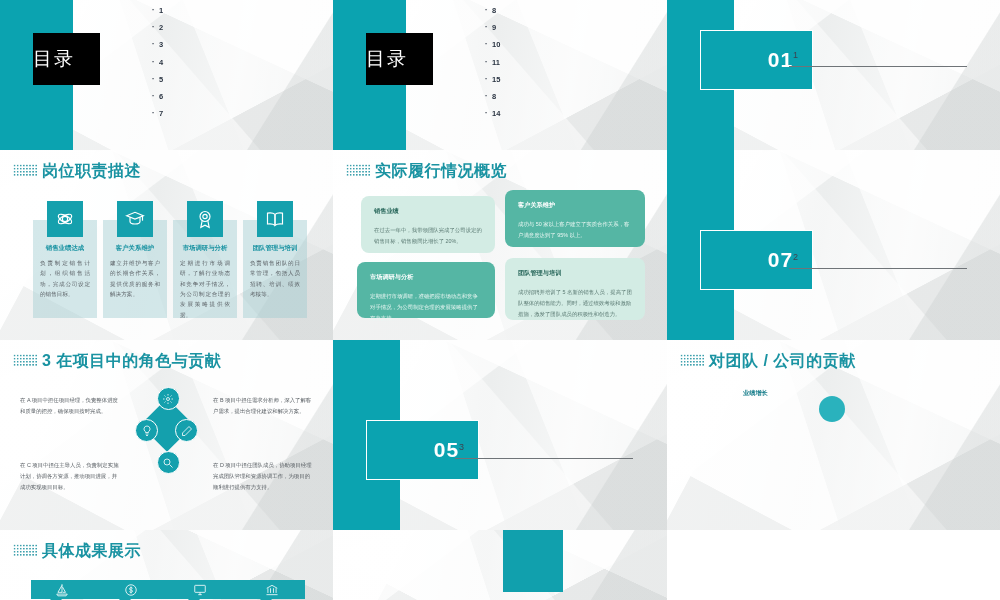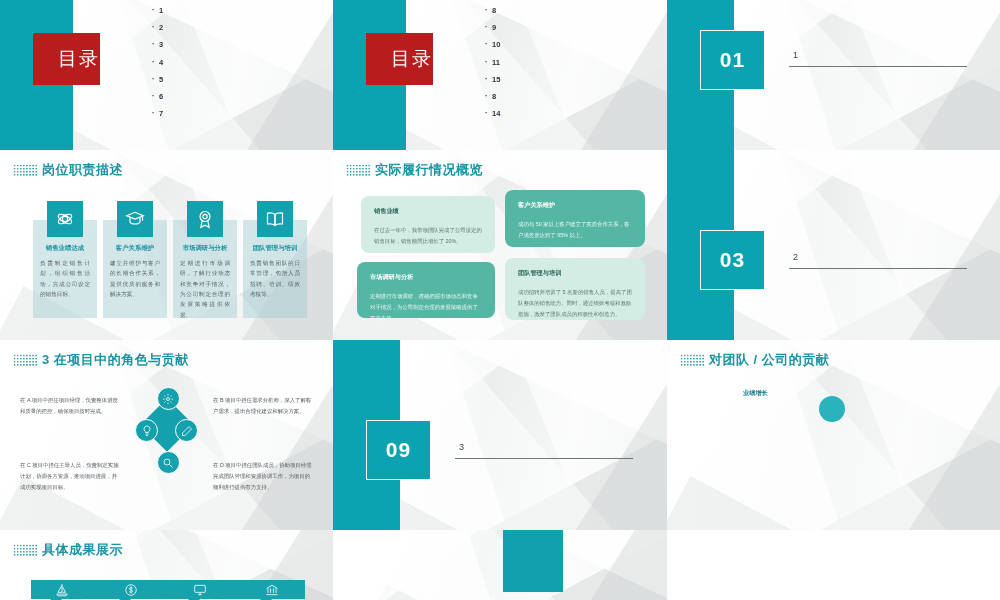--- a/index.html
+++ b/index.html
@@ -41,55 +41,55 @@
     background:
       linear-gradient(143deg, rgba(255,255,255,.7) 0 34%, rgba(0,0,0,0) 34.3%),
       linear-gradient(302deg, rgba(198,203,203,.35) 0 20%, rgba(0,0,0,0) 20.3%),
       linear-gradient(49deg, rgba(255,255,255,.5) 0 56%, rgba(0,0,0,0) 56.3%);
   }
 
   
   .toc-bar{position:absolute;left:0;top:0;width:73px;height:100%;background:#0ba3b0;}
   .toc-badge{
     position:absolute;left:33px;top:33px;width:67px;height:52px;
-    background:#b91c1c;display:flex;align-items:center;justify-content:flex-end;
+    background:#000000;display:flex;align-items:center;justify-content:flex-start;
   }
   .toc-badge span{color:#fff;font-size:19px;letter-spacing:2px;font-weight:400;}
   .toc-list{position:absolute;left:152px;top:6px;width:140px;}
   .toc-list li{
     list-style:none;color:#2a3442;font-size:7.5px;font-weight:bold;
     margin:0 0 8.2px 0;position:relative;padding-left:7px;
   }
   .toc-list li::before{content:"·";position:absolute;left:0;top:-1px;color:#2a3442;}
   .toc-list{margin:0;padding:0;}
 
   
   .sec-bar{position:absolute;left:0;top:0;width:67px;height:100%;background:#0ba3b0;}
   .sec-sq{
     position:absolute;left:33px;top:30px;width:63px;height:58px;
     background:#0ba3b0;border:1.4px solid #fff;
-    display:flex;align-items:center;justify-content:center;
+    display:flex;align-items:center;justify-content:center;padding-left:48px;
   }
   .sec-sq span{color:#fff;font-size:21px;font-weight:bold;letter-spacing:1px;}
   .sec-line{position:absolute;left:122px;top:66px;width:178px;height:1px;background:#6f7478;}
   .sec-num{position:absolute;left:126px;top:50px;color:#3c4450;font-size:9px;}
   .sec-bar-r2{top:0;height:100%;}
   .sec-sq-r2{top:80px;}
   .sec-line-r2{top:118px;}
   .sec-num-r2{top:102px;}
 
   
   .dots{
     position:absolute;left:13px;top:14px;width:24px;height:13px;
     background-image:radial-gradient(#1a8f9e 38%, transparent 40%);
     background-size:3.1px 3.1px;opacity:.85;
   }
   .stitle{
     position:absolute;left:42px;top:11px;
-    color:#1a93a2;font-size:13px;font-weight:bold;letter-spacing:.5px;
+    color:#1a93a2;font-size:16px;font-weight:bold;letter-spacing:.5px;
   }
 
   
   .card4{position:absolute;width:64px;background:rgba(160,205,208,.45);}
   .card4 .ico{
     position:absolute;left:50%;top:-19px;transform:translateX(-50%);
     width:36px;height:36px;background:#15a0ad;
     display:flex;align-items:center;justify-content:center;
   }
   .card4 .ico svg{width:20px;height:20px;}
@@ -272,21 +272,21 @@
     <div class="box2 light" style="left:172px;top:108px;width:140px;height:62px;">
       <h4>团队管理与培训</h4>
       <p>成功招聘并培训了 5 名新的销售人员，提高了团队整体的销售能力。同时，通过绩效考核和激励措施，激发了团队成员的积极性和创造力。</p>
     </div>
   </div>
 
   <div class="slide">
     <div class="poly"></div>
     <div class="sec-bar sec-bar-r2"></div>
     <div class="sec-sq sec-sq-r2">
-      <span>03</span>
+      <span>07</span>
     </div>
     <div class="sec-num sec-num-r2">2</div>
     <div class="sec-line sec-line-r2"></div>
   </div>
 
   <div class="slide">
     <div class="poly"></div>
     <div class="dots"></div>
     <div class="stitle">3  在项目中的角色与贡献</div>
 
@@ -320,21 +320,21 @@
     <div class="dtxt l" style="left:20px;top:55px;">在 A 项目中担任项目经理，负责整体进度和质量的把控，确保项目按时完成。</div>
     <div class="dtxt r" style="left:213px;top:55px;">在 B 项目中担任需求分析师，深入了解客户需求，提出合理化建议和解决方案。</div>
     <div class="dtxt l" style="left:20px;top:120px;">在 C 项目中担任主导人员，负责制定实施计划，协调各方资源，推动项目进展，并成功实现项目目标。</div>
     <div class="dtxt r" style="left:213px;top:120px;">在 D 项目中担任团队成员，协助项目经理完成团队管理和资源协调工作，为项目的顺利进行提供有力支持。</div>
   </div>
 
   <div class="slide">
     <div class="poly"></div>
     <div class="sec-bar sec-bar-r2"></div>
     <div class="sec-sq sec-sq-r2">
-      <span>09</span>
+      <span>05</span>
     </div>
     <div class="sec-num sec-num-r2">3</div>
     <div class="sec-line sec-line-r2"></div>
   </div>
 
   <div class="slide partial">
     <div class="poly"></div>
     <div class="dots"></div>
     <div class="stitle">对团队 / 公司的贡献</div>
     <div class="p-sub" style="left:76px;top:49px;">业绩增长</div>

